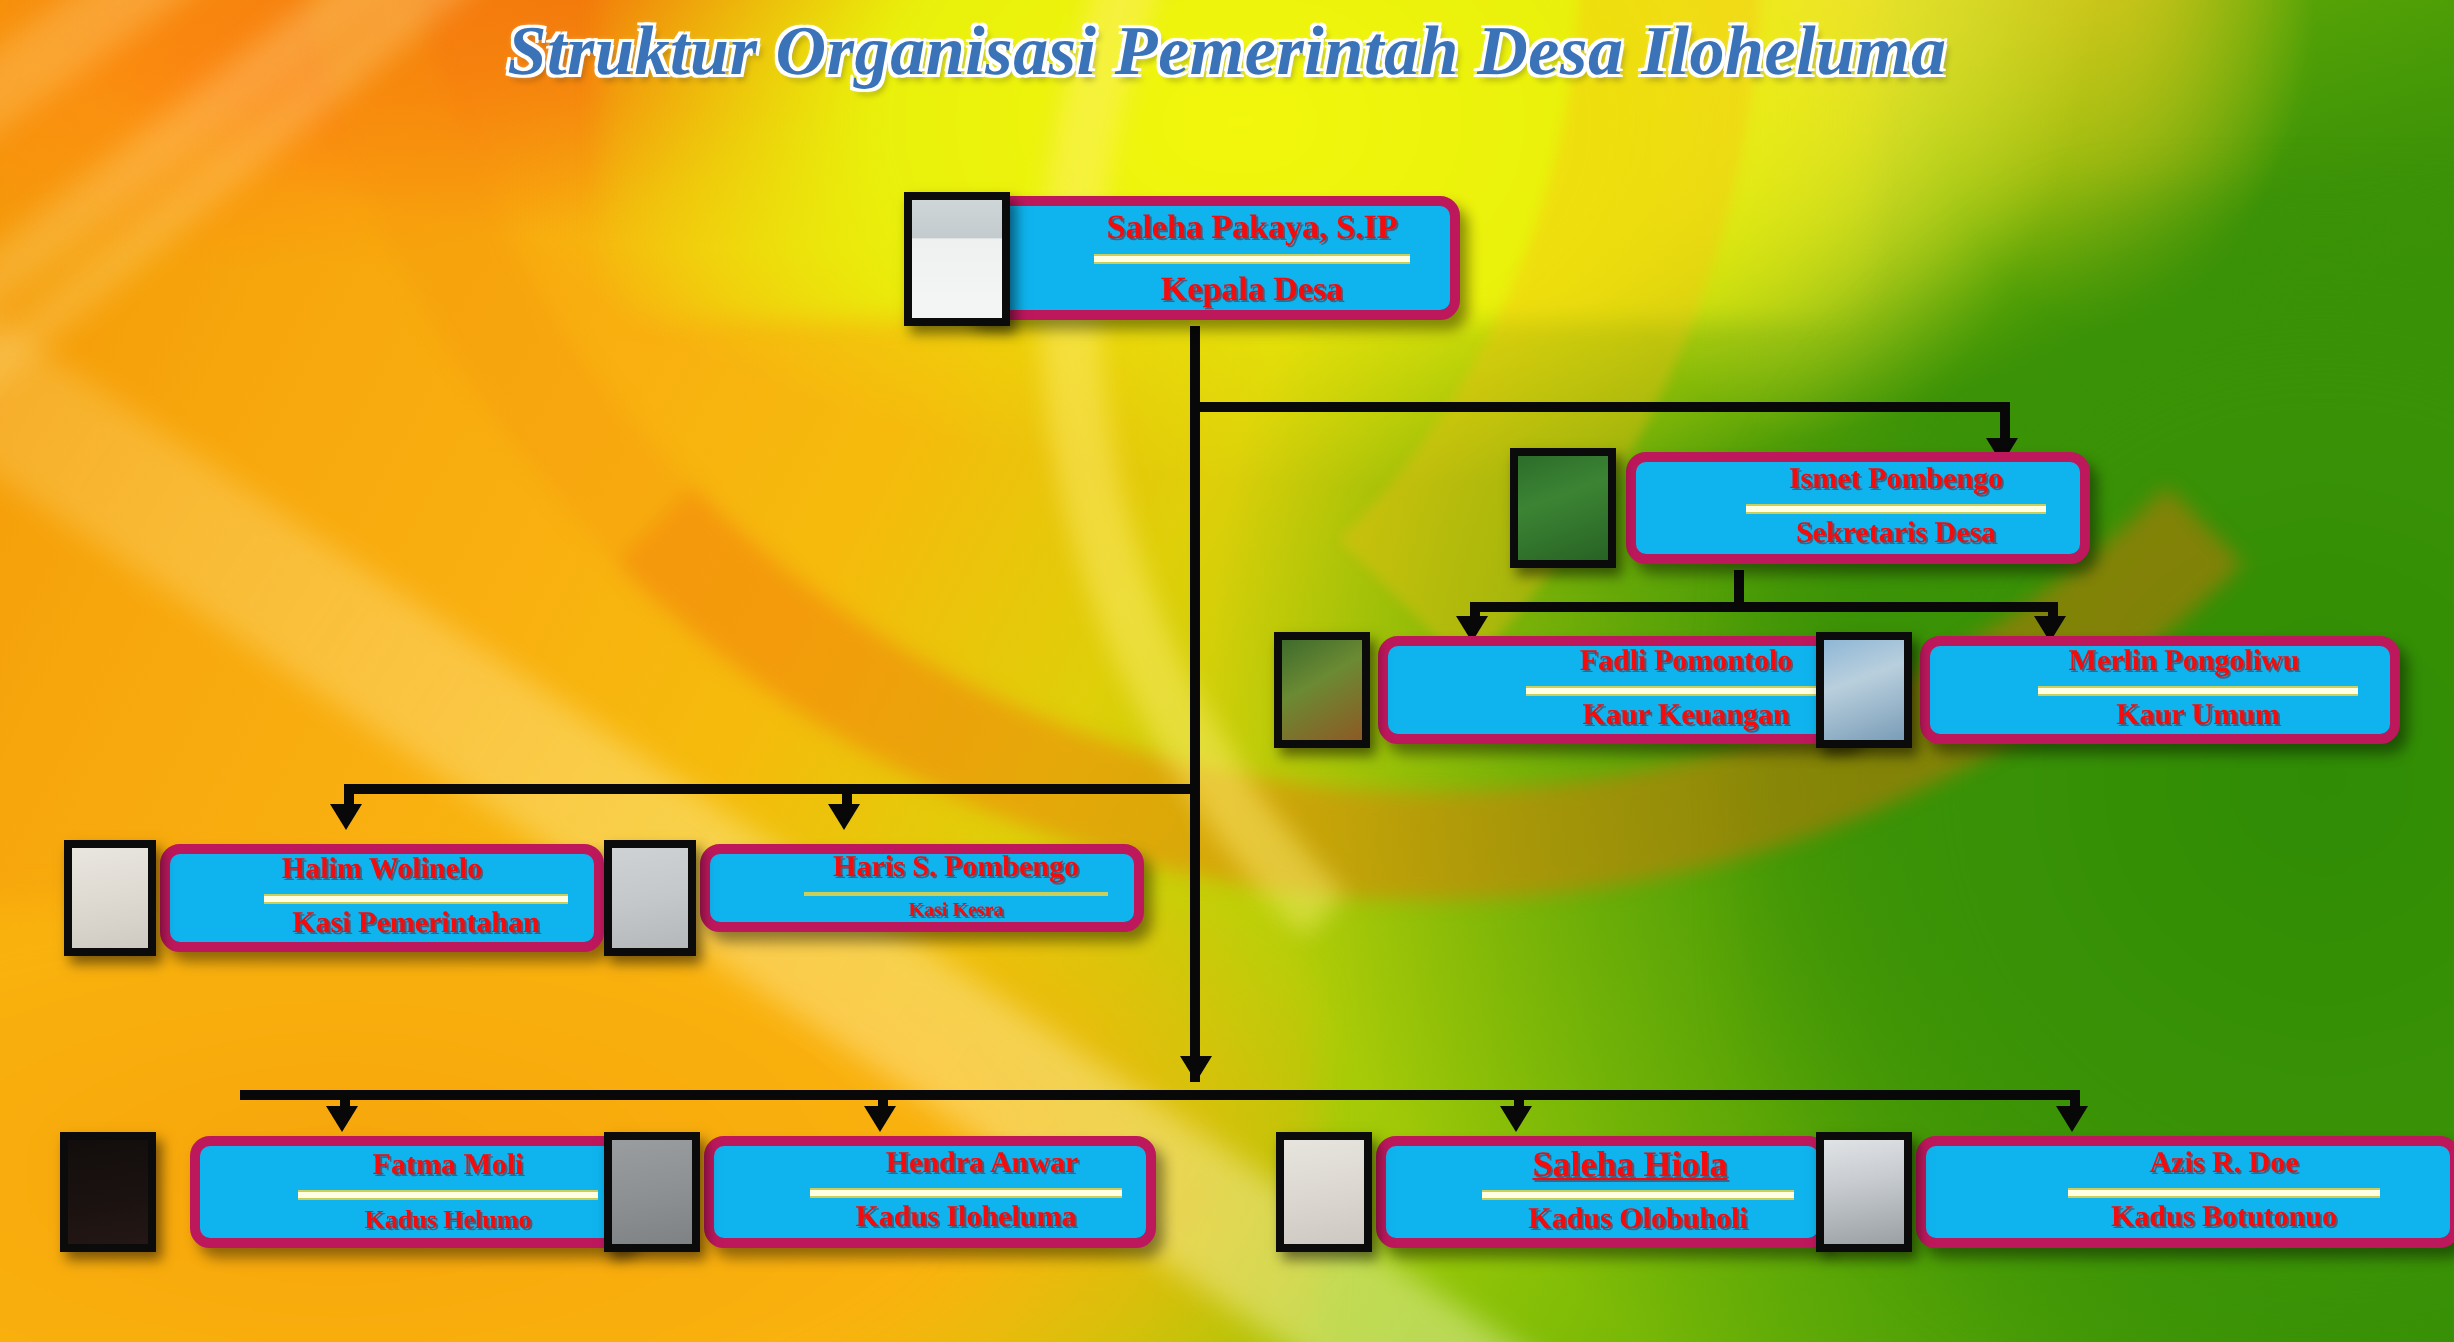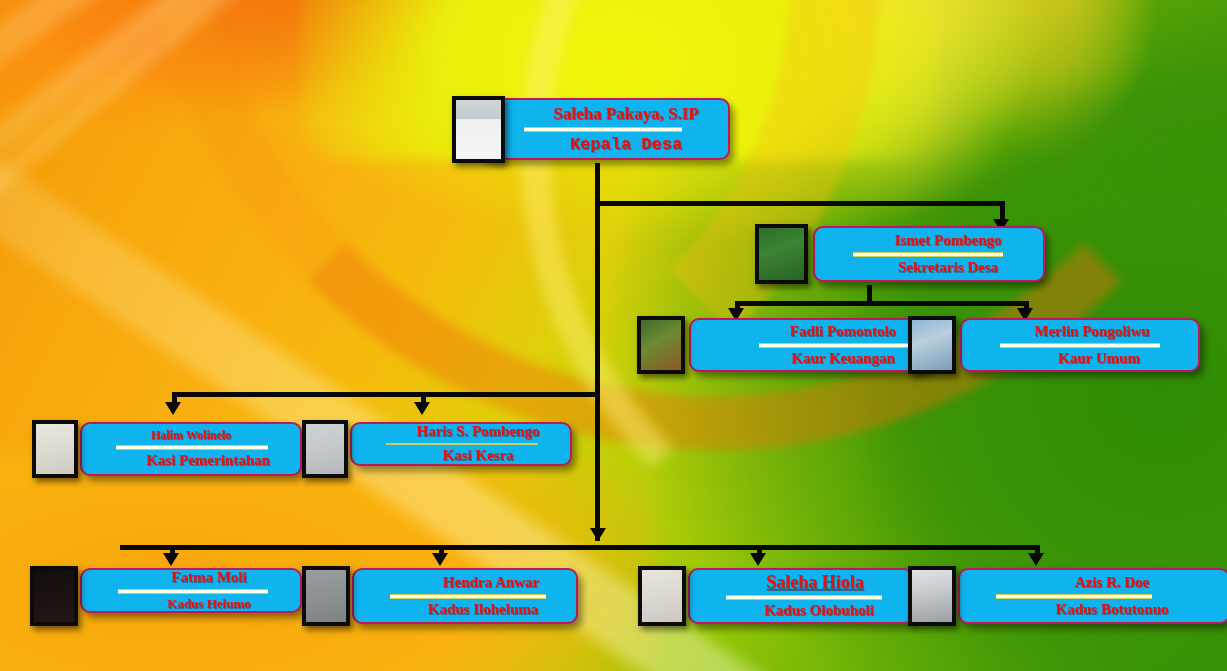--- a/index.html
+++ b/index.html
@@ -107,24 +107,24 @@
     border-right:8px solid transparent;
     border-top:13px solid #080808;
   }
 
   
   .node { position:absolute; }
   .card {
     position:absolute; left:0; top:0;
     background:#0fb4ee;
     border-radius:10px;
-    border:2px solid #be185d;
+    border:5px solid #be185d;
     box-shadow:4px 5px 7px rgba(0,0,0,.42);
     display:flex; flex-direction:column;
-    justify-content:center;
+    align-items:center; justify-content:center;
   }
   .card .nm, .card .rl {
     color:#f40b0b; font-weight:bold;
     text-shadow:1px 1px 0 rgba(120,0,0,.45);
     white-space:nowrap; text-align:center;
     line-height:1.05;
   }
   .divider {
     background:#ffffe4;
     border-top:1px solid #c9cf5a;
@@ -152,20 +152,21 @@
   <div class="bg-grn"></div>
   <div class="bg-botorange"></div>
   <div class="bg-arc arc1"></div>
   <div class="bg-arc arc2"></div>
   <div class="bg-arc arc3"></div>
   <div class="bg-streak s1"></div>
   <div class="bg-streak s2"></div>
   <div class="bg-streak s3"></div>
   <div class="bg-streak s4"></div>
 
+  <div id="title">Struktur Organisasi Pemerintah Desa Iloheluma</div>
 
   <div class="ln lnv" style="left:595px; top:163px; height:378px;"></div>
 
   <div class="ln lnh" style="left:595px; top:201px; width:410px;"></div>
   <div class="ln lnv" style="left:1000px; top:201px; height:22px;"></div>
   <div class="arrow" style="left:993px; top:219px;"></div>
 
   <div class="ln lnv" style="left:867px; top:285px; height:20px;"></div>
   <div class="ln lnh" style="left:735px; top:301px; width:294px;"></div>
   <div class="ln lnv" style="left:735px; top:301px; height:11px;"></div>
@@ -188,21 +189,21 @@
   <div class="arrow" style="left:432px; top:553px;"></div>
   <div class="ln lnv" style="left:757px; top:545px; height:12px;"></div>
   <div class="arrow" style="left:750px; top:553px;"></div>
   <div class="ln lnv" style="left:1035px; top:545px; height:12px;"></div>
   <div class="arrow" style="left:1028px; top:553px;"></div>
 
   <div class="node" style="left:452px; top:96px;">
     <div class="card" style="left:28px; top:2px; width:250px; height:62px;">
       <div class="nm" style="font-size:17px; margin-left:42px;">Saleha Pakaya, S.IP</div>
       <div class="divider" style="width:158px; margin:4px 0 4px 42px;"></div>
-      <div class="rl" style="font-size:17px; margin-left:42px;font-family:Liberation Mono, monospace;">Kepala Desa</div>
+      <div class="rl" style="font-size:17px; margin-left:42px;">Kepala Desa</div>
     </div>
     <div class="photo" style="left:0px; top:0px; width:53px; height:67px;">
       <div class="pimg" style="background:
           linear-gradient(180deg,#cfd6d8 0%,#c3cbce 32%,#eef1f0 33%,#f4f6f5 100%),
           radial-gradient(circle 9px at 50% 36%, #a9775c 0%, #a9775c 68%, rgba(0,0,0,0) 70%),
           radial-gradient(ellipse 17px 13px at 50% 24%, #2b2b2b 0%, #2b2b2b 70%, rgba(0,0,0,0) 72%),
           radial-gradient(ellipse 15px 11px at 50% 76%, #f3f6f5 0%, #f3f6f5 70%, rgba(0,0,0,0) 72%),
           repeating-linear-gradient(90deg,#d8dfe0 0 5px,#cfd7d8 5px 7px);
         "></div>
     </div>
@@ -251,53 +252,53 @@
           linear-gradient(160deg,#8fb7d6 0%,#b9cfdd 40%,#7a9db8 100%),
           radial-gradient(circle 8px at 48% 40%, #c79a74 0%, #c79a74 68%, rgba(0,0,0,0) 70%),
           radial-gradient(ellipse 16px 13px at 48% 28%, #b07f3a 0%, #b07f3a 72%, rgba(0,0,0,0) 74%),
           radial-gradient(ellipse 20px 14px at 48% 86%, #8a5f2a 0%, #8a5f2a 72%, rgba(0,0,0,0) 74%);
         "></div>
     </div>
   </div>
 
   <div class="node" style="left:32px; top:420px;">
     <div class="card" style="left:48px; top:2px; width:222px; height:54px;">
-      <div class="nm" style="font-size:12px; ">Halim Wolinelo</div>
+      <div class="nm" style="font-size:15px; ">Halim Wolinelo</div>
       <div class="divider" style="width:152px; margin:3px 0 3px 34px;"></div>
       <div class="rl" style="font-size:15px; margin-left:34px;">Kasi Pemerintahan</div>
     </div>
     <div class="photo" style="left:0px; top:0px; width:46px; height:58px;">
       <div class="pimg" style="background:
           linear-gradient(170deg,#e9e6df 0%,#dedad2 50%,#cfcac1 100%),
           radial-gradient(circle 8px at 46% 38%, #8b5f43 0%, #8b5f43 70%, rgba(0,0,0,0) 72%),
           radial-gradient(ellipse 12px 9px at 46% 24%, #18120e 0%, #18120e 72%, rgba(0,0,0,0) 74%),
           radial-gradient(ellipse 19px 13px at 44% 88%, #a9d6cd 0%, #a9d6cd 72%, rgba(0,0,0,0) 74%);
         "></div>
     </div>
   </div>
 
   <div class="node" style="left:302px; top:420px;">
     <div class="card" style="left:48px; top:2px; width:222px; height:44px;">
       <div class="nm" style="font-size:15px; margin-left:34px;">Haris S. Pombengo</div>
       <div class="divider" style="width:152px; margin:3px 0 3px 34px;"></div>
-      <div class="rl" style="font-size:15px; margin-left:34px;">Kasi Kesra</div>
+      <div class="rl" style="font-size:10px; margin-left:34px;">Kasi Kesra</div>
     </div>
     <div class="photo" style="left:0px; top:0px; width:46px; height:58px;">
       <div class="pimg" style="background:
           linear-gradient(170deg,#cfd2d4 0%,#c4c8cb 50%,#b4b8bb 100%),
           radial-gradient(circle 8px at 46% 34%, #a7765a 0%, #a7765a 70%, rgba(0,0,0,0) 72%),
           radial-gradient(ellipse 13px 9px at 46% 20%, #1b1410 0%, #1b1410 72%, rgba(0,0,0,0) 74%),
           radial-gradient(ellipse 10px 6px at 46% 44%, #d8c24e 0%, #d8c24e 70%, rgba(0,0,0,0) 72%),
           radial-gradient(ellipse 20px 14px at 44% 88%, #4a3a20 0%, #4a3a20 72%, rgba(0,0,0,0) 74%);
         "></div>
     </div>
   </div>
 
   <div class="node" style="left:30px; top:566px;">
-    <div class="card" style="left:50px; top:2px; width:222px; height:45px;">
+    <div class="card" style="left:65px; top:2px; width:222px; height:56px;">
       <div class="nm" style="font-size:15px; margin-left:36px;">Fatma Moli</div>
       <div class="divider" style="width:150px; margin:3px 0 3px 36px;"></div>
       <div class="rl" style="font-size:13px; margin-left:36px;">Kadus Helumo</div>
     </div>
     <div class="photo" style="left:0px; top:0px; width:48px; height:60px;">
       <div class="pimg" style="background:
           linear-gradient(170deg,#120d0c 0%,#1a1210 55%,#241715 100%),
           radial-gradient(circle 8px at 48% 40%, #caa086 0%, #caa086 66%, rgba(0,0,0,0) 68%),
           radial-gradient(ellipse 17px 14px at 48% 30%, #8c2030 0%, #8c2030 74%, rgba(0,0,0,0) 76%),
           radial-gradient(ellipse 21px 16px at 48% 86%, #8e2231 0%, #8e2231 74%, rgba(0,0,0,0) 76%);

